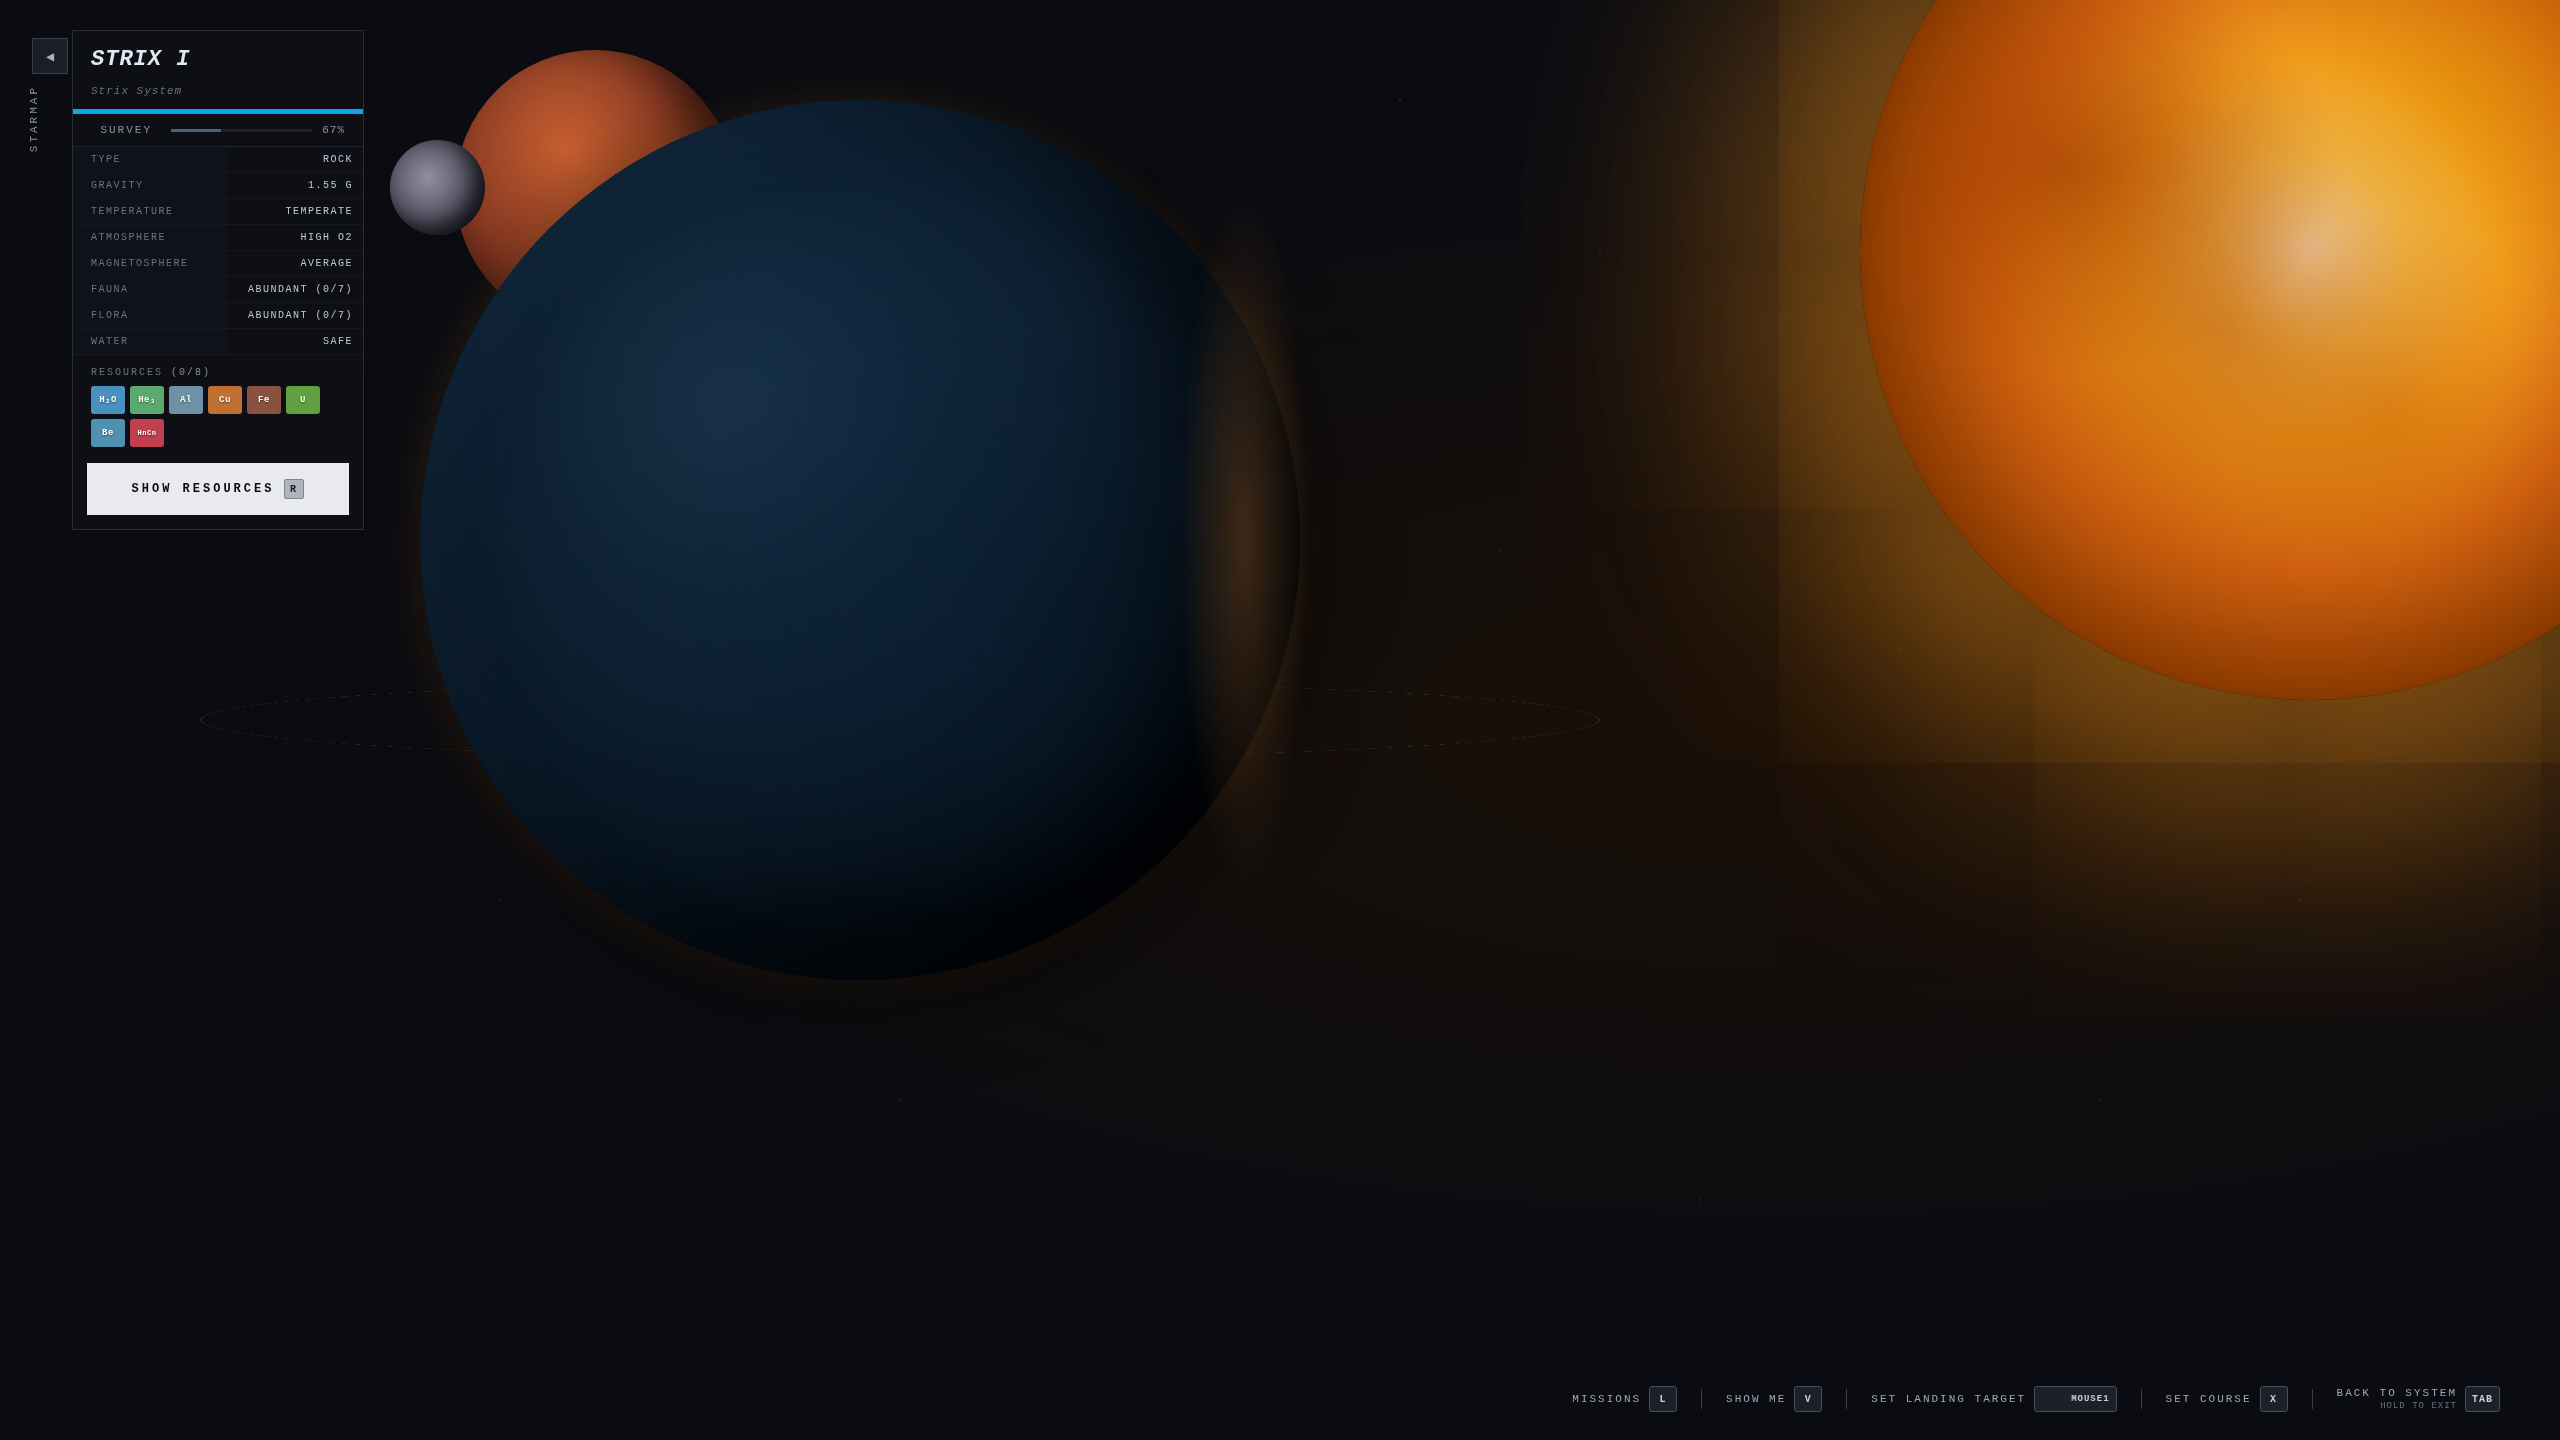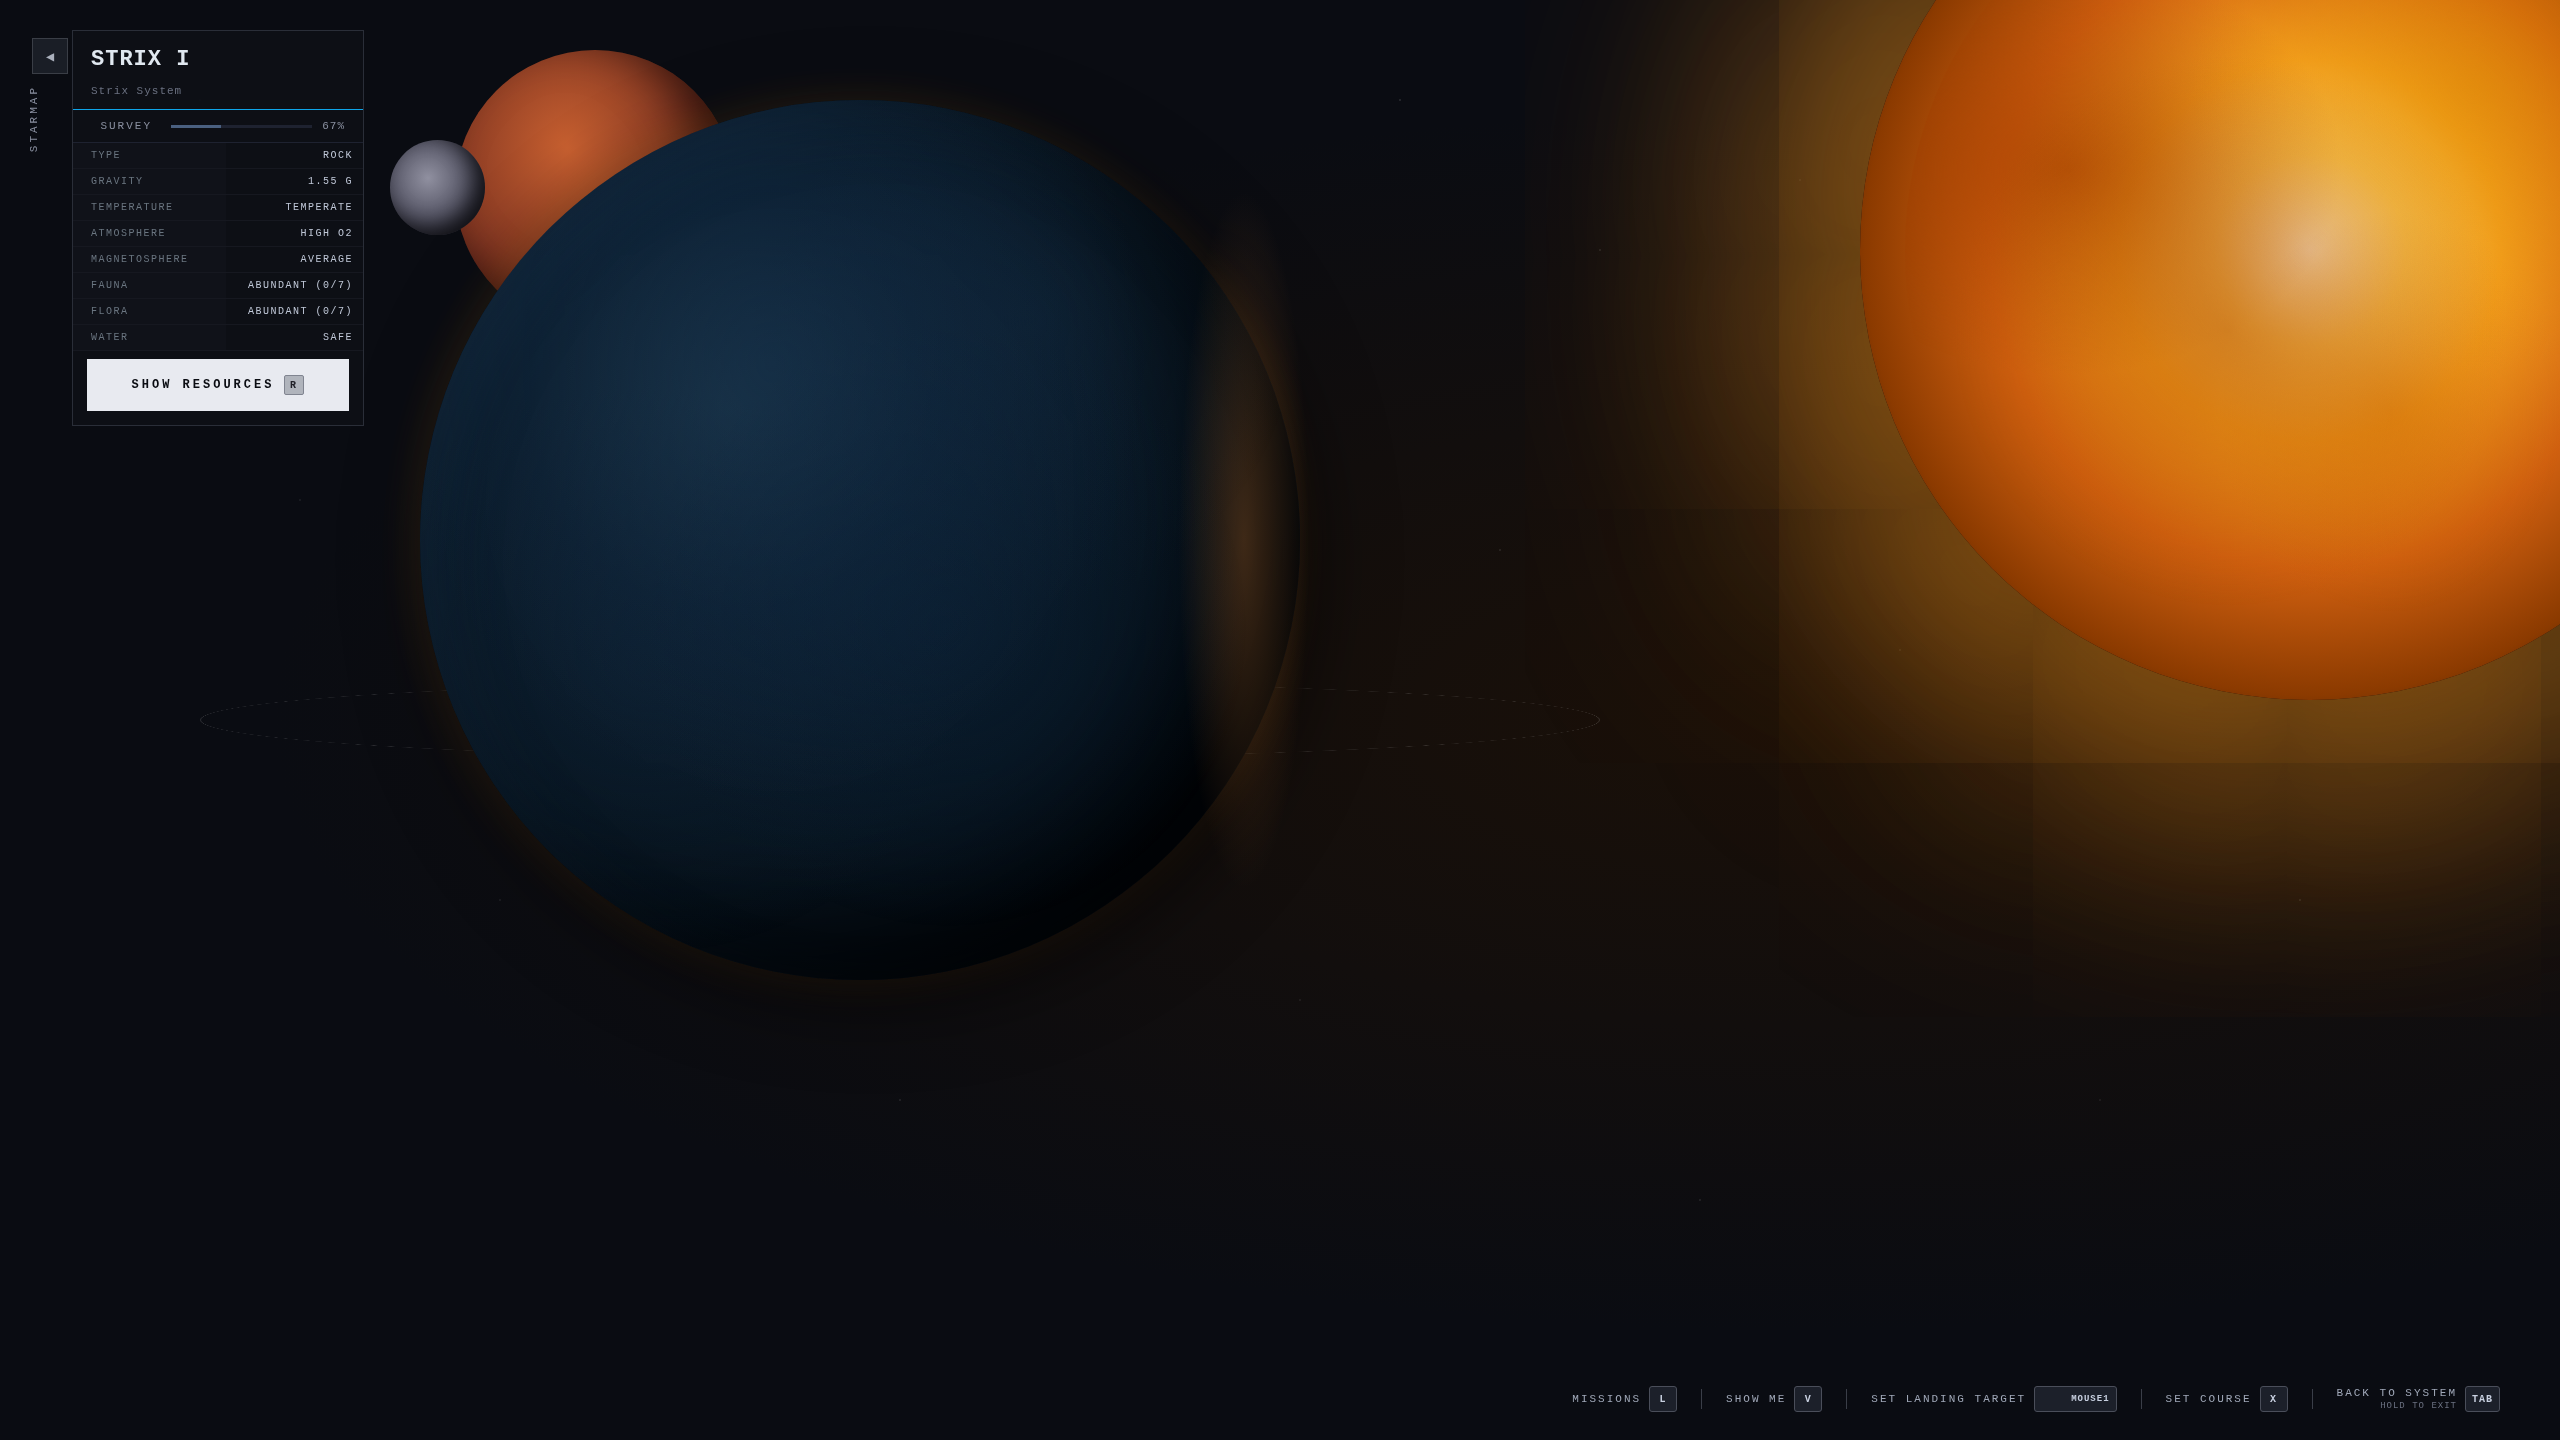--- a/index.html
+++ b/index.html
@@ -222,21 +222,22 @@
       top: 30px;
       width: 292px;
       background: rgba(14, 16, 22, 0.95);
       border: 1px solid #2a2e38;
       z-index: 10;
       padding-bottom: 8px;
     }
 
     .panel-header {
       padding: 16px 18px 12px;
-      border-bottom: 1px solid #0ea5e9;
+      border-bottom: 5px solid #0ea5e9;
+      font-style: italic;
     }
 
     .planet-name {
       font-size: 22px;
       font-weight: bold;
       color: #e0e8f0;
       letter-spacing: 1px;
       text-transform: uppercase;
     }
 
@@ -549,20 +550,36 @@
     <div class="stats-row">
       <div class="stats-label">FLORA</div>
       <div class="stats-value">ABUNDANT (0/7)</div>
     </div>
     <div class="stats-row">
       <div class="stats-label">WATER</div>
       <div class="stats-value">SAFE</div>
     </div>
   </div>
 
+  <div class="resources-section">
+    <div class="resources-title">
+      <span>RESOURCES</span>
+      <span class="resources-count">(0/8)</span>
+    </div>
+    <div class="resource-icons">
+      <div class="resource-chip" style="background:#4a90c0;">H₂O</div>
+      <div class="resource-chip" style="background:#5aaa70;">He₃</div>
+      <div class="resource-chip" style="background:#7090a8;">Al</div>
+      <div class="resource-chip" style="background:#c07030;">Cu</div>
+      <div class="resource-chip" style="background:#8a5040;">Fe</div>
+      <div class="resource-chip" style="background:#60a040;">U</div>
+      <div class="resource-chip" style="background:#5090b0;">Be</div>
+      <div class="resource-chip" style="background:#c04050; font-size:7px;">HnCn</div>
+    </div>
+  </div>
 
 
   <button class="show-resources-btn">
     <span>SHOW RESOURCES</span>
     <span class="btn-key">R</span>
   </button>
 
 </div>
 
 <div class="bottom-hud">

